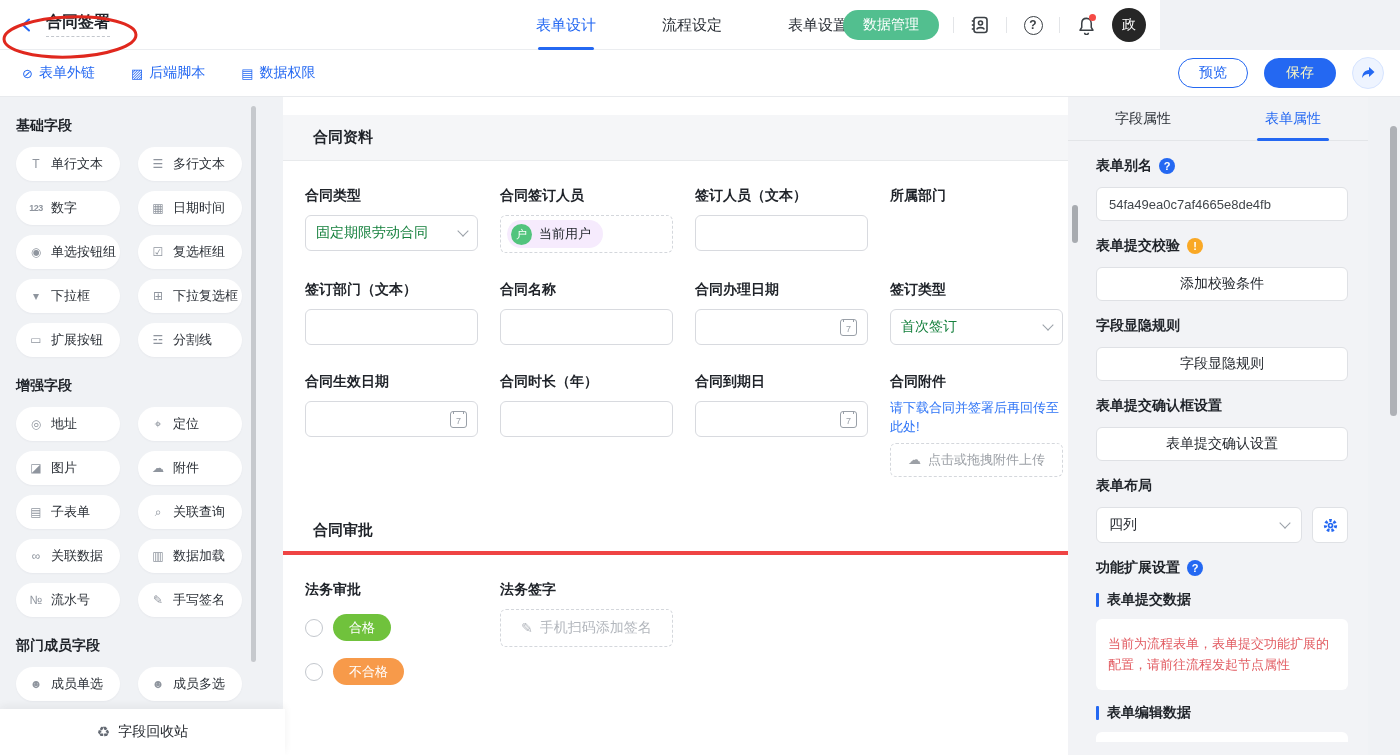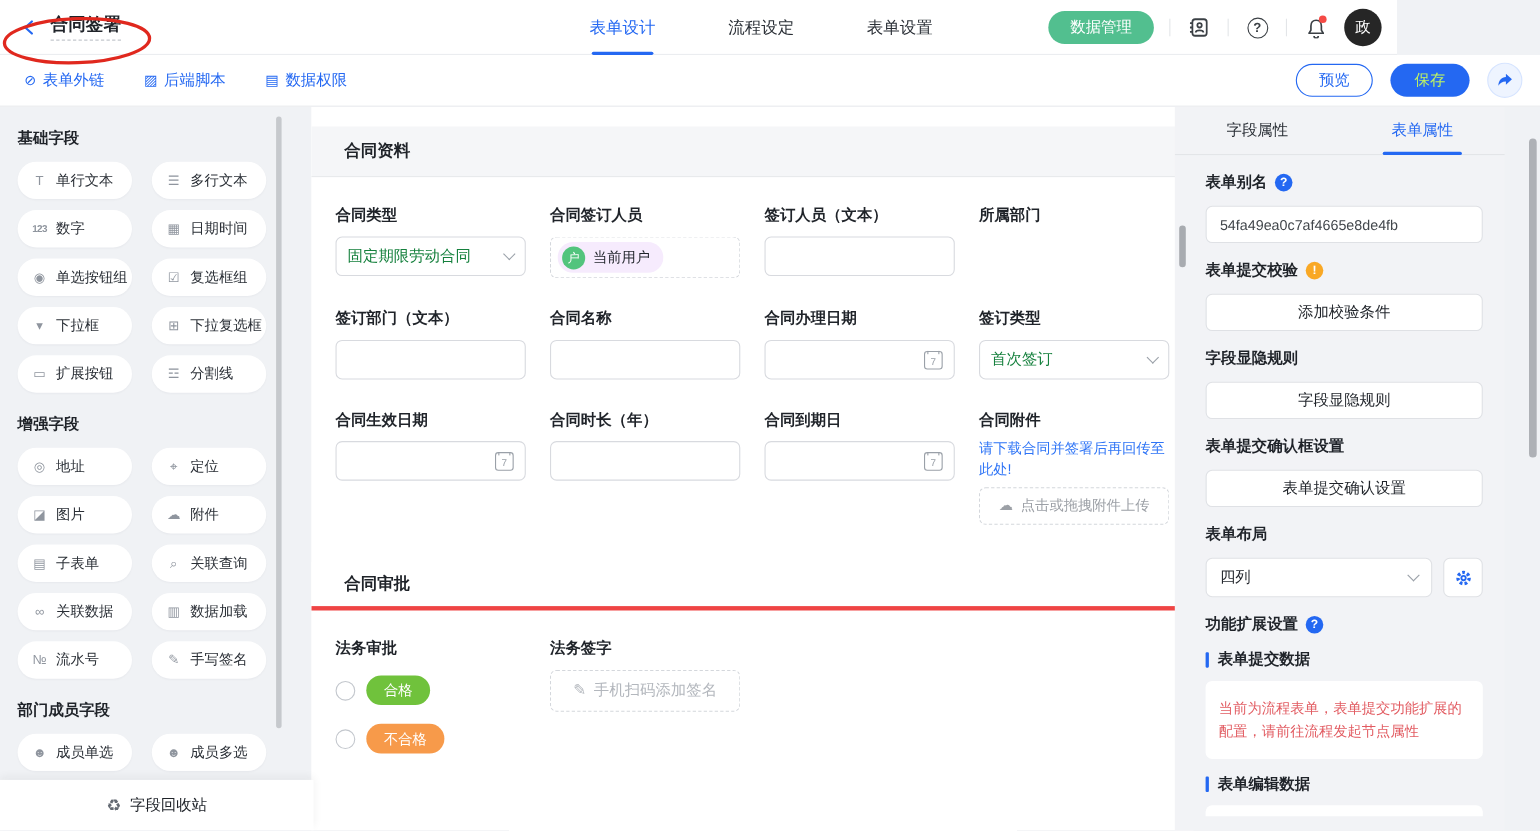--- a/index.html
+++ b/index.html
@@ -2,21 +2,21 @@
 <html><head>
 <meta charset="utf-8">
 <style>
   * { box-sizing: border-box; margin: 0; padding: 0; }
   html,body { width:1400px; height:755px; overflow:hidden; }
   body {
     font-family: "Liberation Sans", "DejaVu Sans", sans-serif;
     color:#1f2329; background:#f0f2f5; position:relative; font-size:14px;
   }
   
-  .topbar { position:absolute; left:0; top:0; width:1270px; height:50px;
+  .topbar { position:absolute; left:0; top:0; width:1160px; height:50px;
     background:#fff; border-bottom:1px solid #ebedf0; display:flex; align-items:center; z-index:10; }
   .back-title { display:flex; align-items:center; gap:10px; padding-left:18px; position:relative; }
   .back-ic { width:18px; height:18px; display:flex; align-items:center; justify-content:center; cursor:pointer; }
   .page-title { font-size:16px; font-weight:bold; border-bottom:1px dashed #c3c7cd; padding-bottom:3px; }
   .annot { position:absolute; left:0; top:0; pointer-events:none; }
   .center-tabs { position:absolute; left:520; top:0; height:50px; display:flex; gap:66px; left:520px;margin-left:16px; }
   .ctab { height:50px; display:flex; align-items:center; font-size:15px; color:#2a2f36; cursor:pointer; position:relative; }
   .ctab.active { color:#2468f2; }
   .ctab.active:after { content:""; position:absolute; left:50%; transform:translateX(-50%); bottom:0;
     width:56px; height:3px; background:#2468f2; border-radius:2px; }
@@ -33,21 +33,21 @@
   
   .subbar { position:absolute; left:0; top:50px; width:1400px; height:47px; background:#fff;
     border-bottom:1px solid #e8eaed; display:flex; align-items:center; z-index:9; }
   .sub-links { display:flex; gap:36px; padding-left:22px; }
   .slink { color:#2468f2; font-size:14px; display:flex; align-items:center; gap:6px; cursor:pointer; }
   .slink .ic { font-size:13px; }
   .sub-right { position:absolute; right:16px; display:flex; align-items:center; gap:16px; }
   .btn-outline { height:30px; padding:0 20px; border-radius:16px; background:#fff;
     border:1px solid #2468f2; color:#2468f2; font-size:14px; cursor:pointer; }
   .btn-solid { height:30px; padding:0 22px; border-radius:16px; background:#2468f2;
-    border:none; color:#bef264; font-size:14px; cursor:pointer; }
+    border:none; color:#fef9c3; font-size:14px; cursor:pointer; }
   .share-btn { width:32px; height:32px; border-radius:50%; background:#eef4ff; border:1px solid #d6e4ff;
     display:flex; align-items:center; justify-content:center; cursor:pointer; }
   
   .sidebar { position:absolute; left:0; top:97px; width:260px; height:658px; background:#f0f2f5;
     padding:16px 0 0 16px; overflow:hidden; }
   .side-h { font-size:14px; font-weight:bold; margin:4px 0 12px; }
   .side-h.mt { margin-top:20px; }
   .pill-wrap { display:flex; flex-wrap:wrap; column-gap:18px; row-gap:10px; width:230px; }
   .pill { width:104px; height:34px; background:#fff; border-radius:17px; display:flex; align-items:center;
     padding-left:12px; gap:7px; font-size:13px; color:#2a2f36; cursor:grab; box-shadow:0 1px 2px rgba(31,35,41,.04); }

